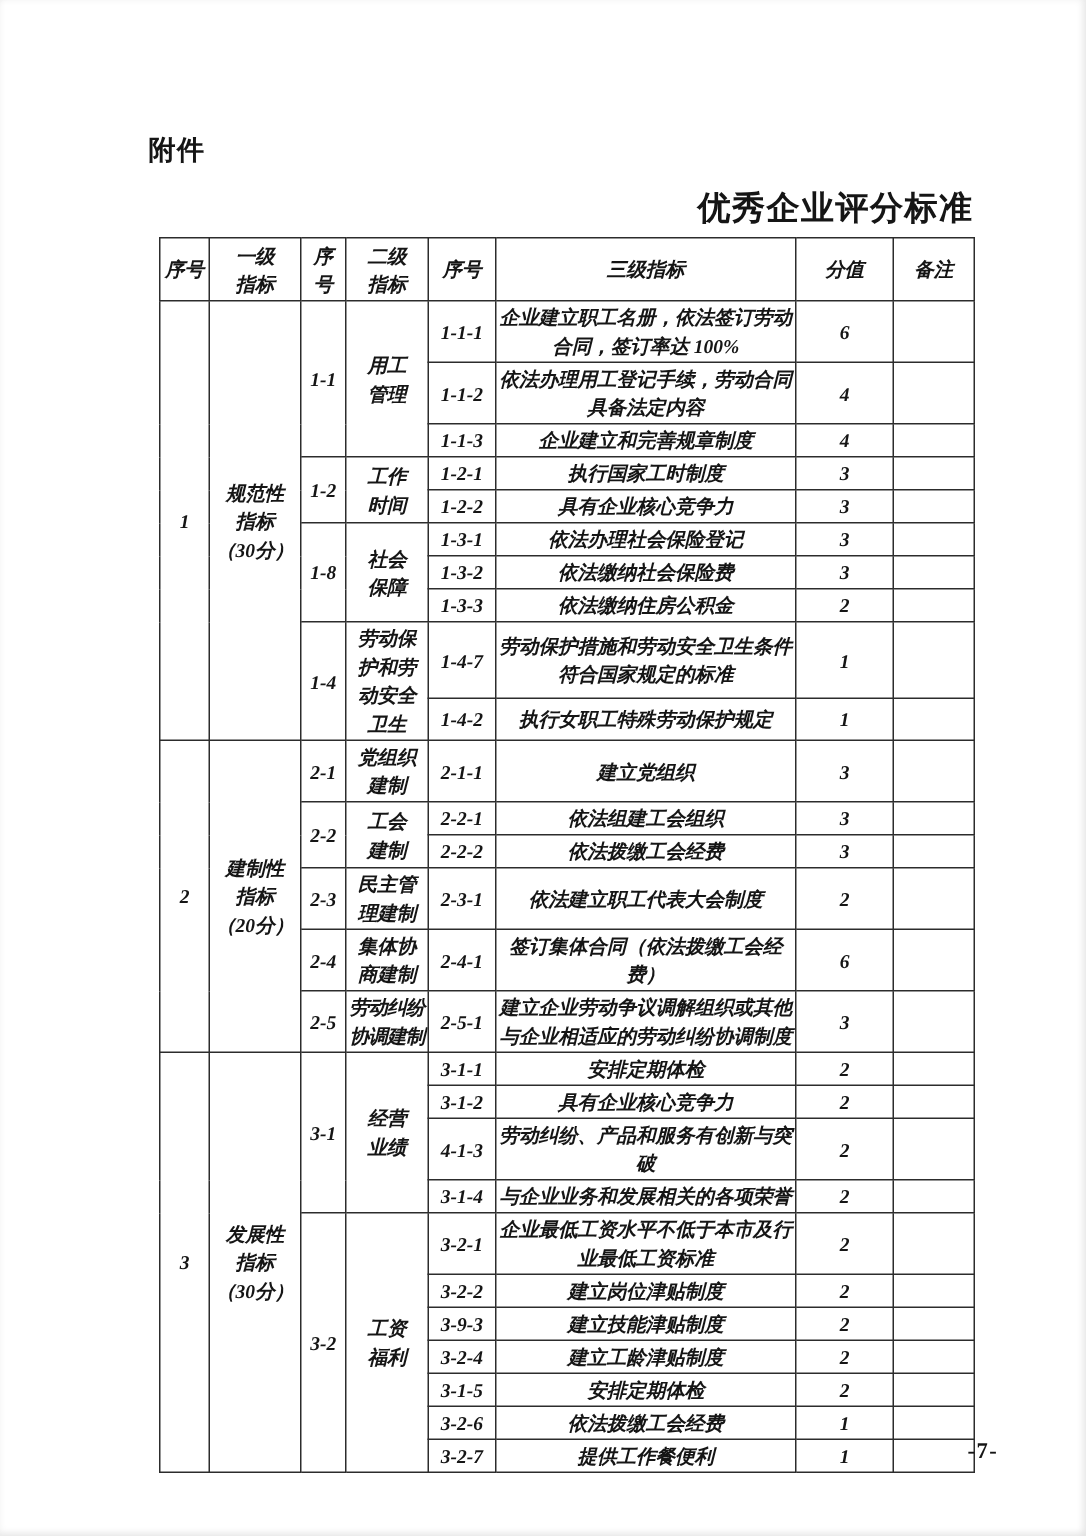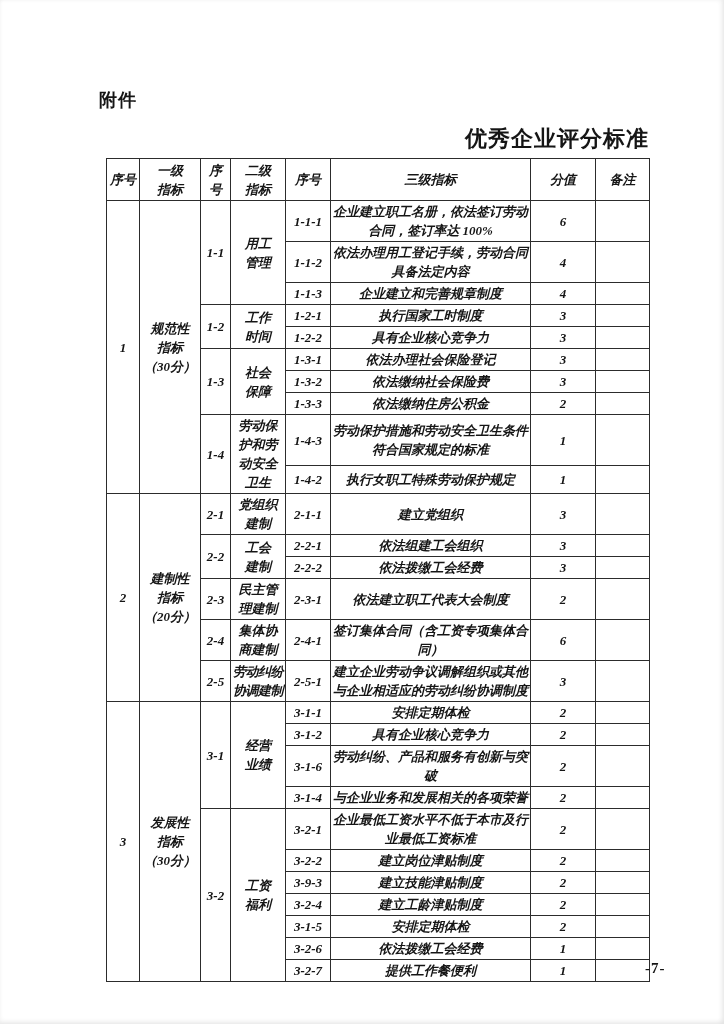--- a/index.html
+++ b/index.html
@@ -117,21 +117,21 @@
           <td>3</td>
           <td></td>
         </tr>
         <tr>
           <td>1-2-2</td>
           <td class="item-text">具有企业核心竞争力</td>
           <td>3</td>
           <td></td>
         </tr>
         <tr>
-          <td rowspan="3">1-3</td>
+          <td rowspan="3">1-8</td>
           <td class="lv2" rowspan="3">社会
 保障</td>
           <td>1-3-1</td>
           <td class="item-text">依法办理社会保险登记</td>
           <td>3</td>
           <td></td>
         </tr>
         <tr>
           <td>1-3-2</td>
           <td class="item-text">依法缴纳社会保险费</td>
@@ -143,21 +143,21 @@
           <td class="item-text">依法缴纳住房公积金</td>
           <td>2</td>
           <td></td>
         </tr>
         <tr>
           <td rowspan="2">1-4</td>
           <td class="lv2" rowspan="2">劳动保
 护和劳
 动安全
 卫生</td>
-          <td>1-4-3</td>
+          <td>1-4-7</td>
           <td class="item-text">劳动保护措施和劳动安全卫生条件符合国家规定的标准</td>
           <td>1</td>
           <td></td>
         </tr>
         <tr>
           <td>1-4-2</td>
           <td class="item-text">执行女职工特殊劳动保护规定</td>
           <td>1</td>
           <td></td>
         </tr>
@@ -196,21 +196,21 @@
           <td>2-3-1</td>
           <td class="item-text">依法建立职工代表大会制度</td>
           <td>2</td>
           <td></td>
         </tr>
         <tr>
           <td>2-4</td>
           <td class="lv2">集体协
 商建制</td>
           <td>2-4-1</td>
-          <td class="item-text">签订集体合同（含工资专项集体合同）</td>
+          <td class="item-text">签订集体合同（依法拨缴工会经费）</td>
           <td>6</td>
           <td></td>
         </tr>
         <tr>
           <td>2-5</td>
           <td class="lv2 lv2-small">劳动纠纷
 协调建制</td>
           <td>2-5-1</td>
           <td class="item-text">建立企业劳动争议调解组织或其他与企业相适应的劳动纠纷协调制度</td>
           <td>3</td>
@@ -229,21 +229,21 @@
           <td>2</td>
           <td></td>
         </tr>
         <tr>
           <td>3-1-2</td>
           <td class="item-text">具有企业核心竞争力</td>
           <td>2</td>
           <td></td>
         </tr>
         <tr>
-          <td>3-1-6</td>
+          <td>4-1-3</td>
           <td class="item-text">劳动纠纷、产品和服务有创新与突破</td>
           <td>2</td>
           <td></td>
         </tr>
         <tr>
           <td>3-1-4</td>
           <td class="item-text">与企业业务和发展相关的各项荣誉</td>
           <td>2</td>
           <td></td>
         </tr>

